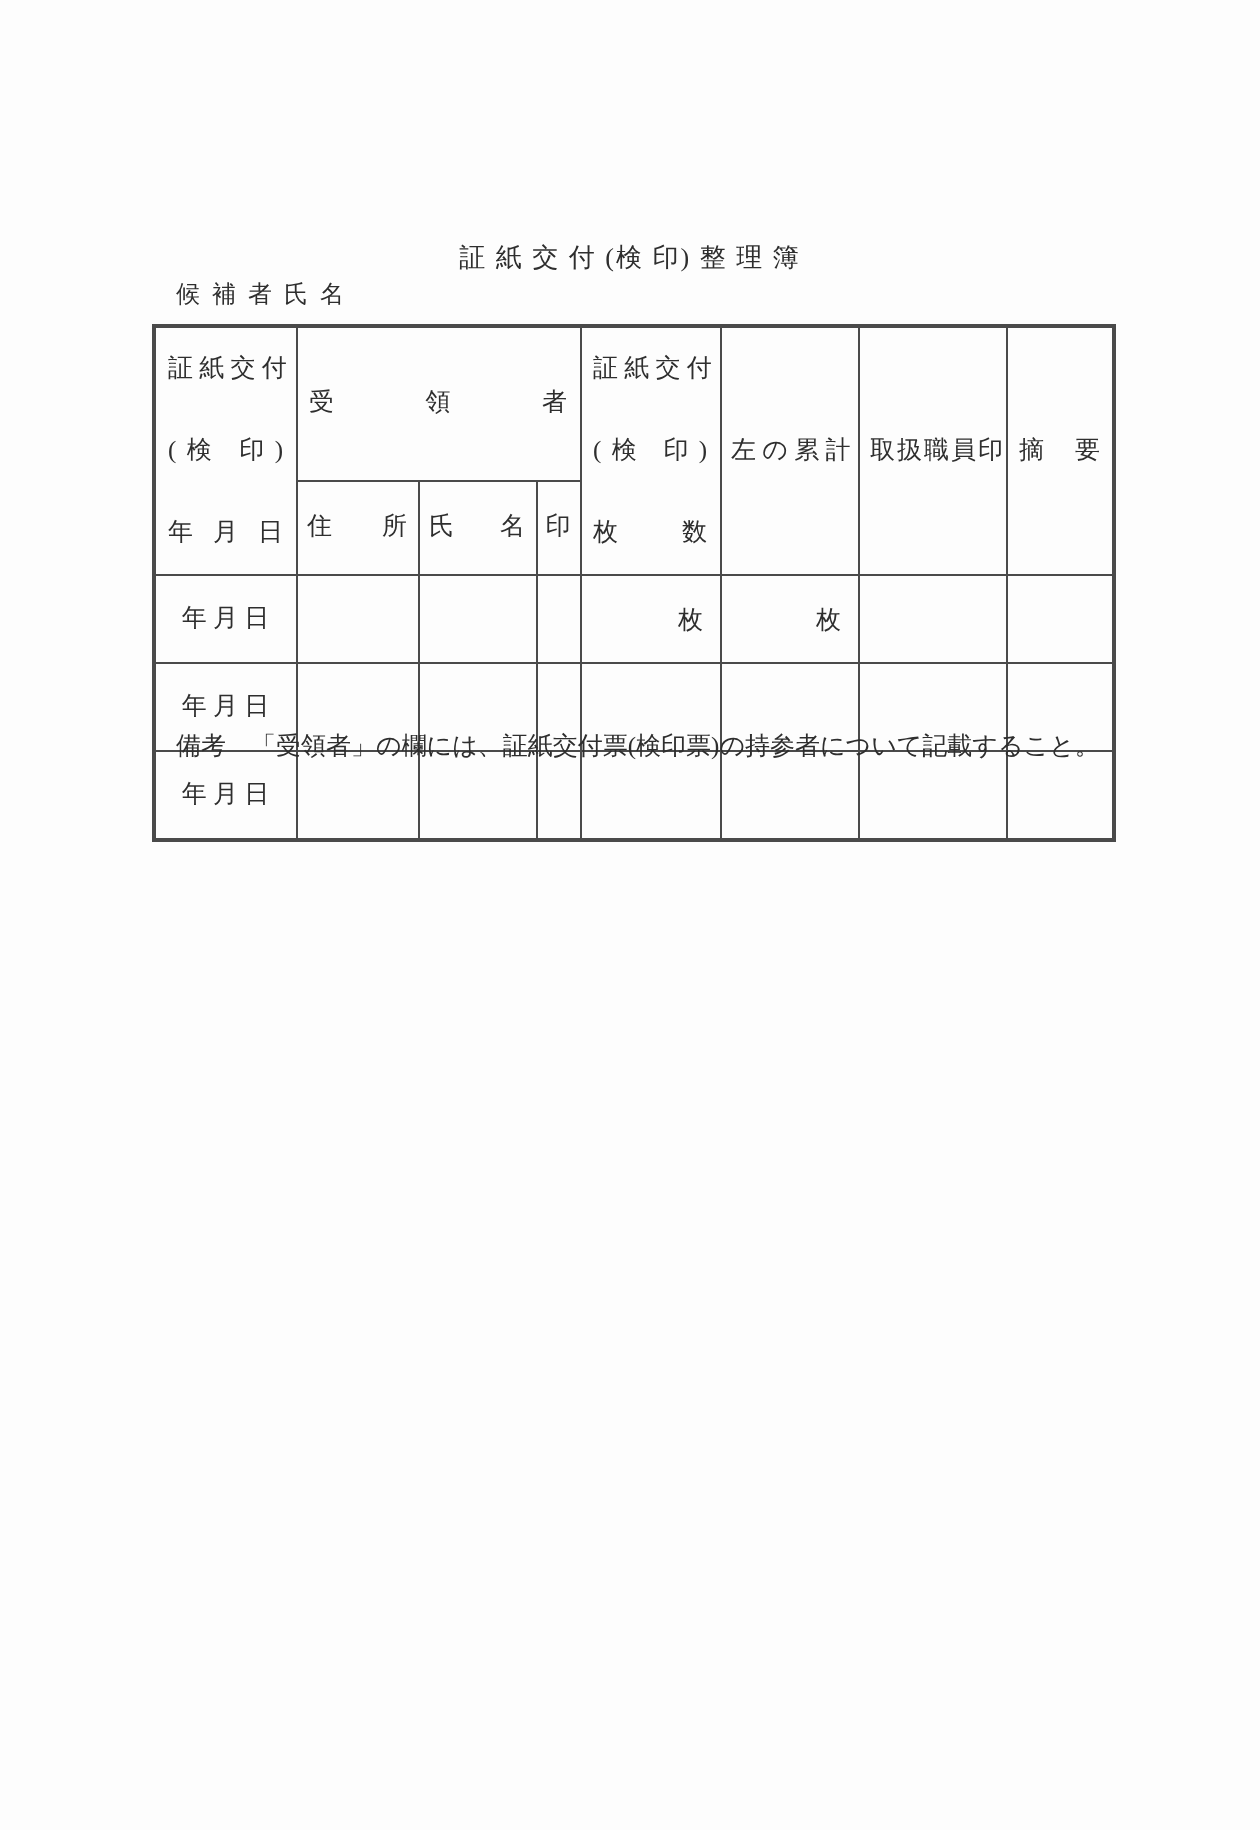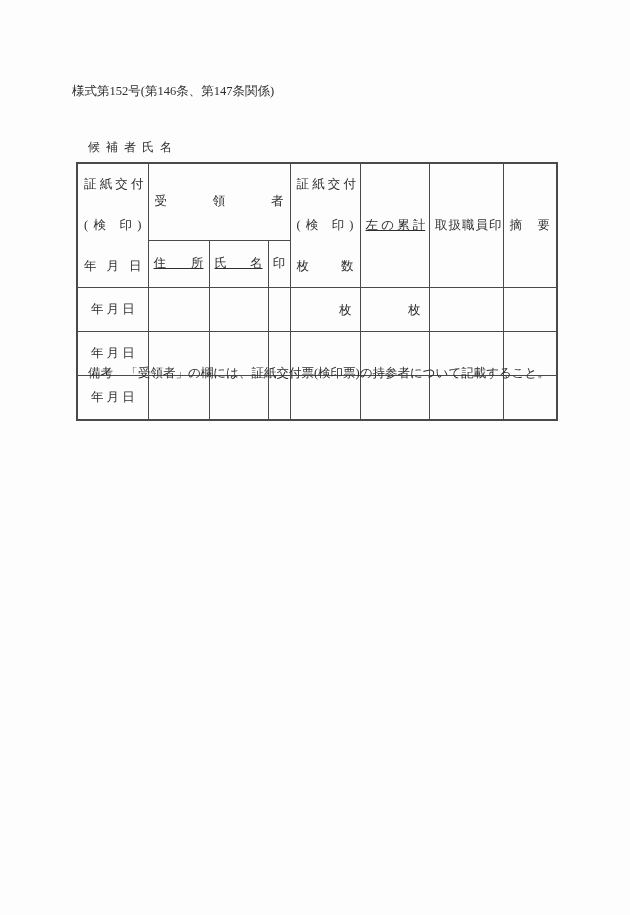--- a/index.html
+++ b/index.html
@@ -62,21 +62,21 @@
   tr.drow td { height: 42px; }
 
   .jline {
     display: block;
     text-align: justify;
     text-align-last: justify;
     line-height: 17px;
     white-space: nowrap;
   }
   .pad6 { padding: 12px 6px; }
-  .pad5 { padding: 0 5px; text-decoration: underline; }
+  .pad5 { padding: 0 5px; }
   .center-cell { text-align: center; }
   .staff-header { text-align: right; letter-spacing: 1px; }
   .date-cell {
     text-align: center;
     vertical-align: middle;
   }
   .unit-cell {
     vertical-align: top;
     text-align: right;
     padding: 1px 8px 0 0 !important;
@@ -89,22 +89,22 @@
     font-size: 12.5px;
     white-space: nowrap;
     text-align: right;
   }
 </style>
 </head>
 <body>
 
 <div class="page">
 
-  <div class="form-number">様式第152号(第146条、第147条関係)</div>
 
+  <div class="doc-title">証 紙 交 付 (検 印) 整 理 簿</div>
 
   <div class="candidate-label">候 補 者 氏 名</div>
 
   <table class="registry">
     <colgroup>
       <col style="width:71px">
       <col style="width:61px">
       <col style="width:59px">
       <col style="width:22px">
       <col style="width:70px">

